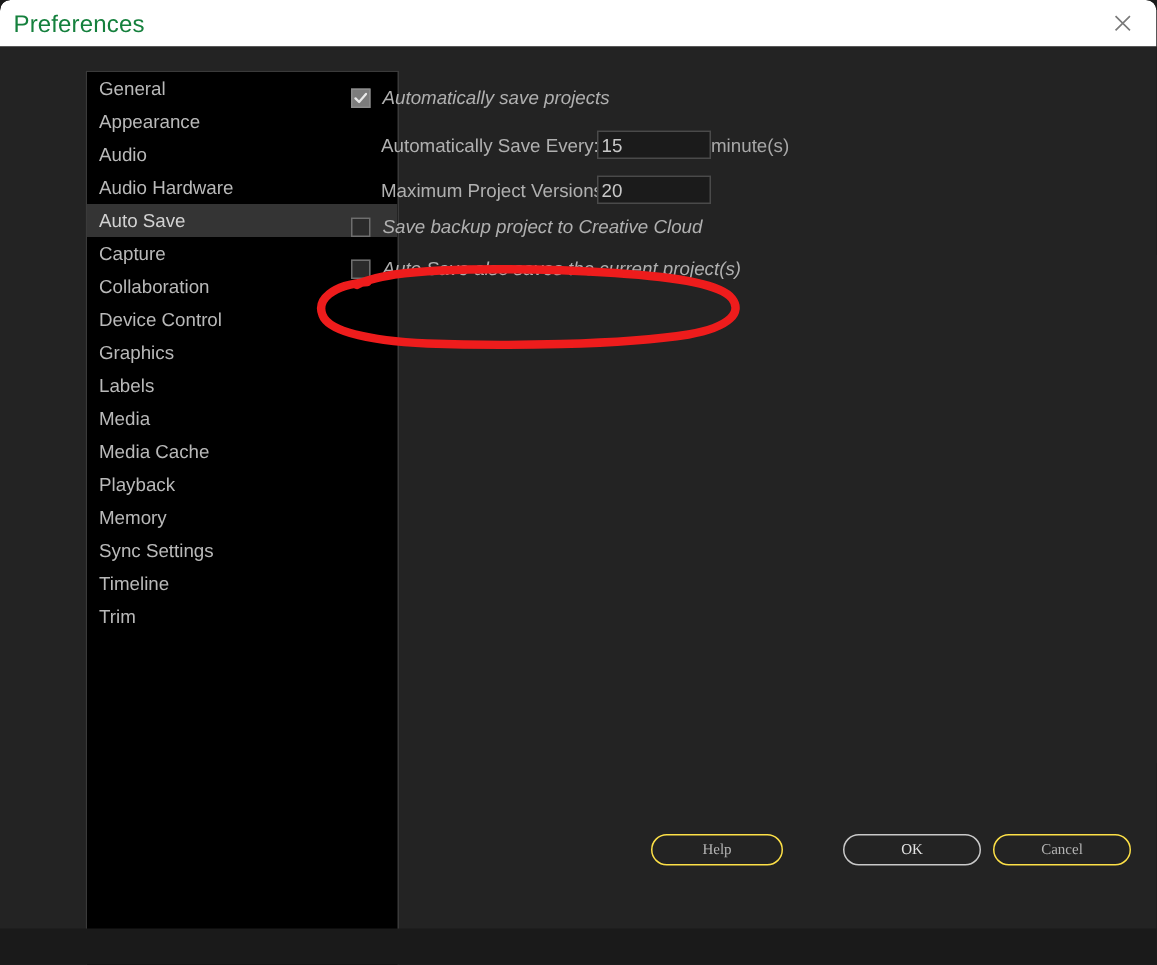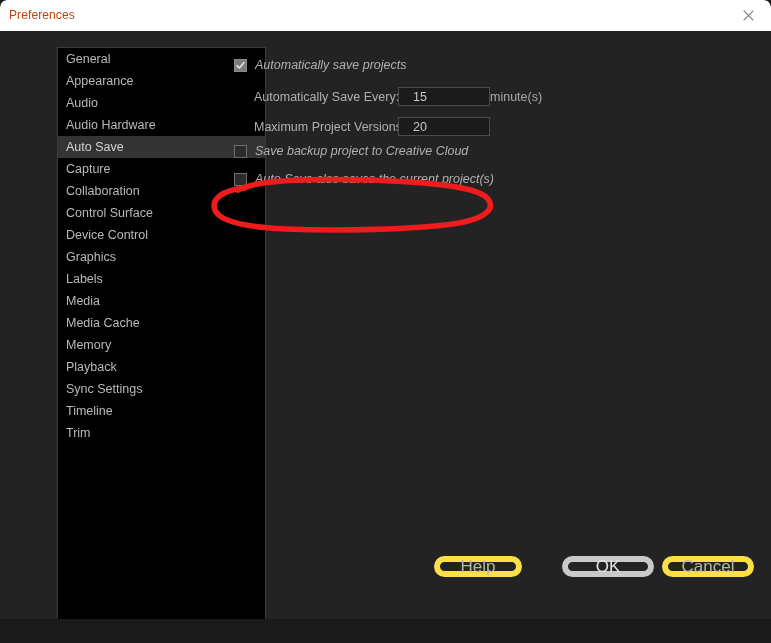--- a/index.html
+++ b/index.html
@@ -33,22 +33,22 @@
     top: 0;
     width: 771px;
     height: 31px;
     background: #ffffff;
     border-radius: 7px 7px 0 0;
   }
   #title-text {
     position: absolute;
     left: 9px;
     top: 8px;
-    font-size: 12px;
-    color: #c2410c;
+    font-size: 16px;
+    color: #15803d;
     letter-spacing: 0.1px;
   }
   #close-btn {
     position: absolute;
     right: 0px;
     top: 0px;
     width: 45px;
     height: 31px;
     display: flex;
     align-items: center;
@@ -133,29 +133,29 @@
     font-style: italic;
   }
 
   .field-label {
     font-size: 12.5px;
     color: #b0b0b0;
     text-align: right;
   }
 
   .textbox {
-    width: 92px;
+    width: 76px;
     height: 19px;
     box-sizing: border-box;
     background: #1b1b1b;
     border: 1px solid #4a4a4a;
     color: #c8c8c8;
     font-size: 12.5px;
     font-family: "Liberation Sans", sans-serif;
-    padding: 0 14px;
+    padding: 0 2px;
     outline: none;
     line-height: 17px;
   }
 
   .unit-label {
     font-size: 12.5px;
     color: #a8a8a8;
   }
 
   
@@ -176,24 +176,24 @@
     width: 771px;
     height: 62px;
   }
   .pill {
     position: absolute;
     top: 0;
     height: 21px;
     box-sizing: border-box;
     border-radius: 11px;
     background: transparent;
-    border: 6px solid #fde047;
+    border: 1px solid #fde047;
     color: #b4b4b4;
-    font-size: 17px;
-    font-family: Liberation Sans, sans-serif;
+    font-size: 10px;
+    font-family: Liberation Serif, serif;
     display: flex;
     align-items: center;
     justify-content: center;
     padding: 0;
   }
   #btn-help  { left: 434px; width: 88px; }
   #btn-ok    { left: 562px; width: 92px; border-color: #c9c9c9; color: #e2e2e2; }
   #btn-cancel{ left: 662px; width: 92px; }
 
   
@@ -225,28 +225,27 @@
   <div id="content">
 
     <div id="sidebar">
       <div class="side-item">General</div>
       <div class="side-item">Appearance</div>
       <div class="side-item">Audio</div>
       <div class="side-item">Audio Hardware</div>
       <div class="side-item selected">Auto Save</div>
       <div class="side-item">Capture</div>
       <div class="side-item">Collaboration</div>
-      <div class="side-item">Control Surface</div>
       <div class="side-item">Device Control</div>
       <div class="side-item">Graphics</div>
       <div class="side-item">Labels</div>
       <div class="side-item">Media</div>
       <div class="side-item">Media Cache</div>
+      <div class="side-item">Playback</div>
       <div class="side-item">Memory</div>
-      <div class="side-item">Playback</div>
       <div class="side-item">Sync Settings</div>
       <div class="side-item">Timeline</div>
       <div class="side-item">Trim</div>
     </div>
 
     <div id="main">
 
       <div class="row" style="left:0px; top:11px;">
         <span class="chk checked">
           <svg width="9" height="9" viewBox="0 0 9 9">

